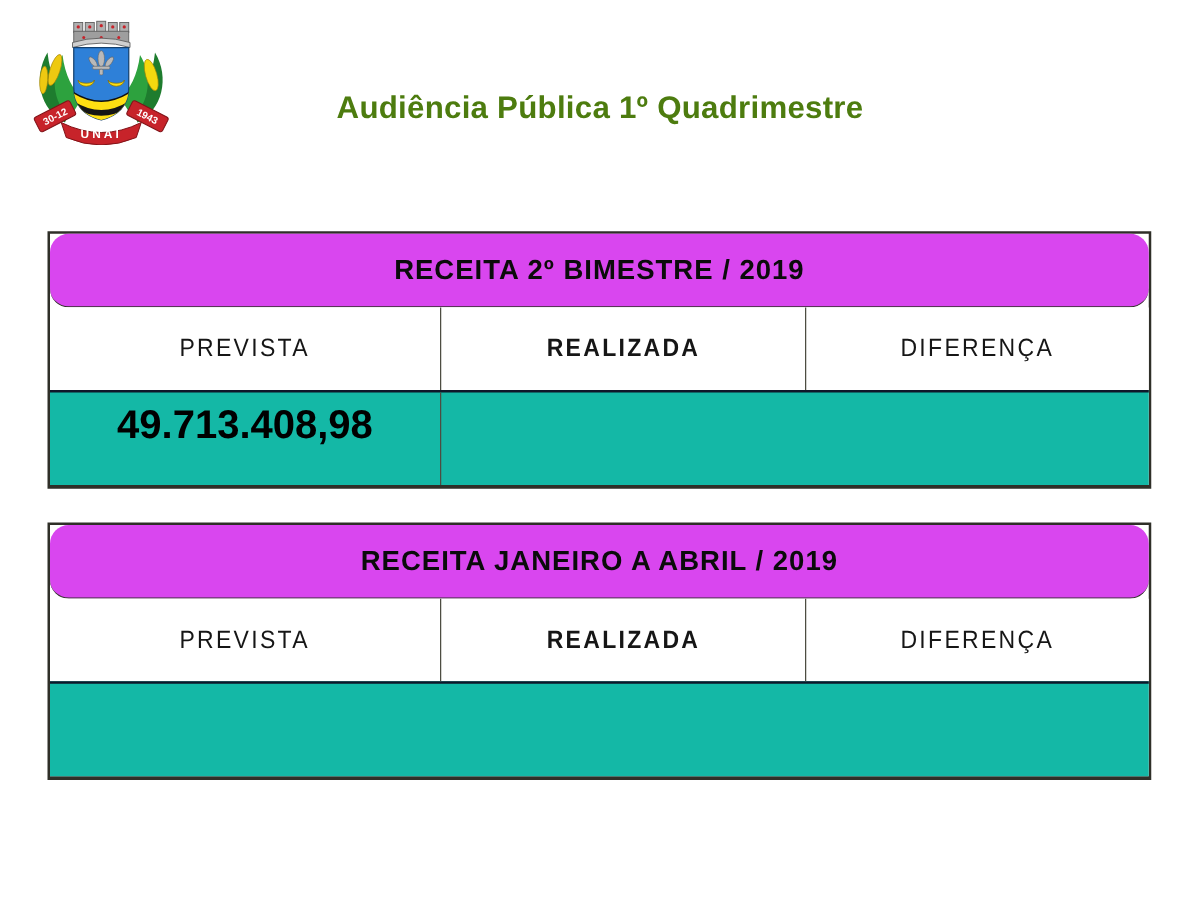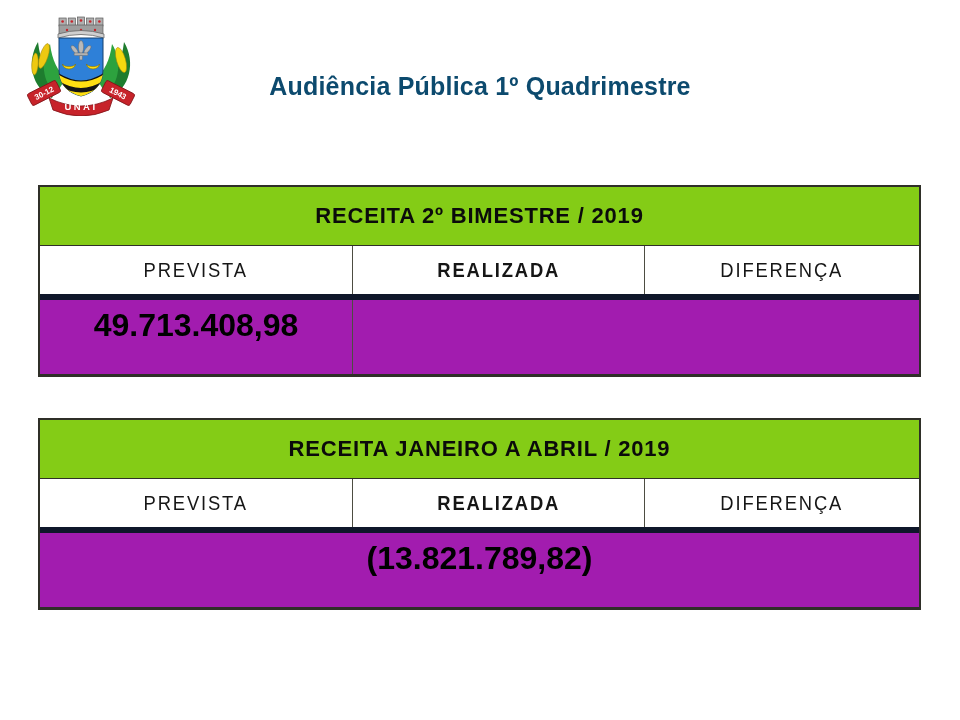--- a/index.html
+++ b/index.html
@@ -3,37 +3,37 @@
 <meta charset="utf-8">
 <style>
   html,body{margin:0;padding:0;background:#ffffff;}
   .slide{
     position:relative;width:960px;height:720px;background:#ffffff;
     font-family:"Liberation Sans",sans-serif;overflow:hidden;
   }
   .logo{position:absolute;left:22px;top:12px;width:118px;height:104px;}
   .page-title{
     position:absolute;left:0;top:72px;width:100%;margin:0;
-    text-align:center;font-size:25px;font-weight:bold;color:#0c4a6e;
+    text-align:center;font-size:25px;font-weight:bold;color:#4d7c0f;
     letter-spacing:0.2px;
   }
   .data-table{
     position:absolute;left:38px;width:883px;box-sizing:border-box;
     border:2px solid #2f2f28;border-bottom-width:3px;background:#fff;
   }
   .tbl-1{top:185px;}
   .tbl-2{top:418px;}
   .t-title{
-    height:58px;background:#84cc16;border-bottom:1px solid #2f2f28;
+    height:58px;background:#d946ef;border-bottom:1px solid #2f2f28;
     display:flex;align-items:center;justify-content:center;
-    font-size:22px;font-weight:bold;color:#0b0b0b;letter-spacing:0.8px;
+    font-size:22px;font-weight:bold;color:#0b0b0b;letter-spacing:0.8px;border-radius:15px;
   }
   .t-row{display:flex;}
-  .t-labels{height:48px;background:#ffffff;}
-  .t-values{height:74px;background:#a21caf;border-top:6px solid #0f172a;}
+  .t-labels{height:66px;background:#ffffff;}
+  .t-values{height:74px;background:#14b8a6;border-top:2px solid #0f172a;}
   .t-cell{box-sizing:border-box;display:flex;align-items:center;justify-content:center;}
   .t-cell.c1{width:35.6%;}
   .t-cell.c2{width:33.2%;font-weight:bold;}
   .t-cell.c1,.t-cell.c2{border-right:1px solid #4d4d42;}
   .t-cell.c3{flex:1;}
   .t-labels .t-cell{font-size:20px;color:#161616;}
   .t-labels .lbl{display:inline-block;transform:scaleX(0.92);letter-spacing:2px;white-space:nowrap;}
   .t-values .t-cell{align-items:flex-start;padding-top:7px;font-size:32px;font-weight:bold;color:#000;}
 </style>
 </head>
@@ -143,19 +143,16 @@
         <span class="lbl">PREVISTA</span>
       </div>
       <div class="t-cell c2">
         <span class="lbl">REALIZADA</span>
       </div>
       <div class="t-cell c3">
         <span class="lbl">DIFERENÇA</span>
       </div>
     </div>
     <div class="t-row t-values">
-      <div class="t-cell c3">
-        <span>(13.821.789,82)</span>
-      </div>
     </div>
   </div>
 
 </div>
 
 </body></html>

